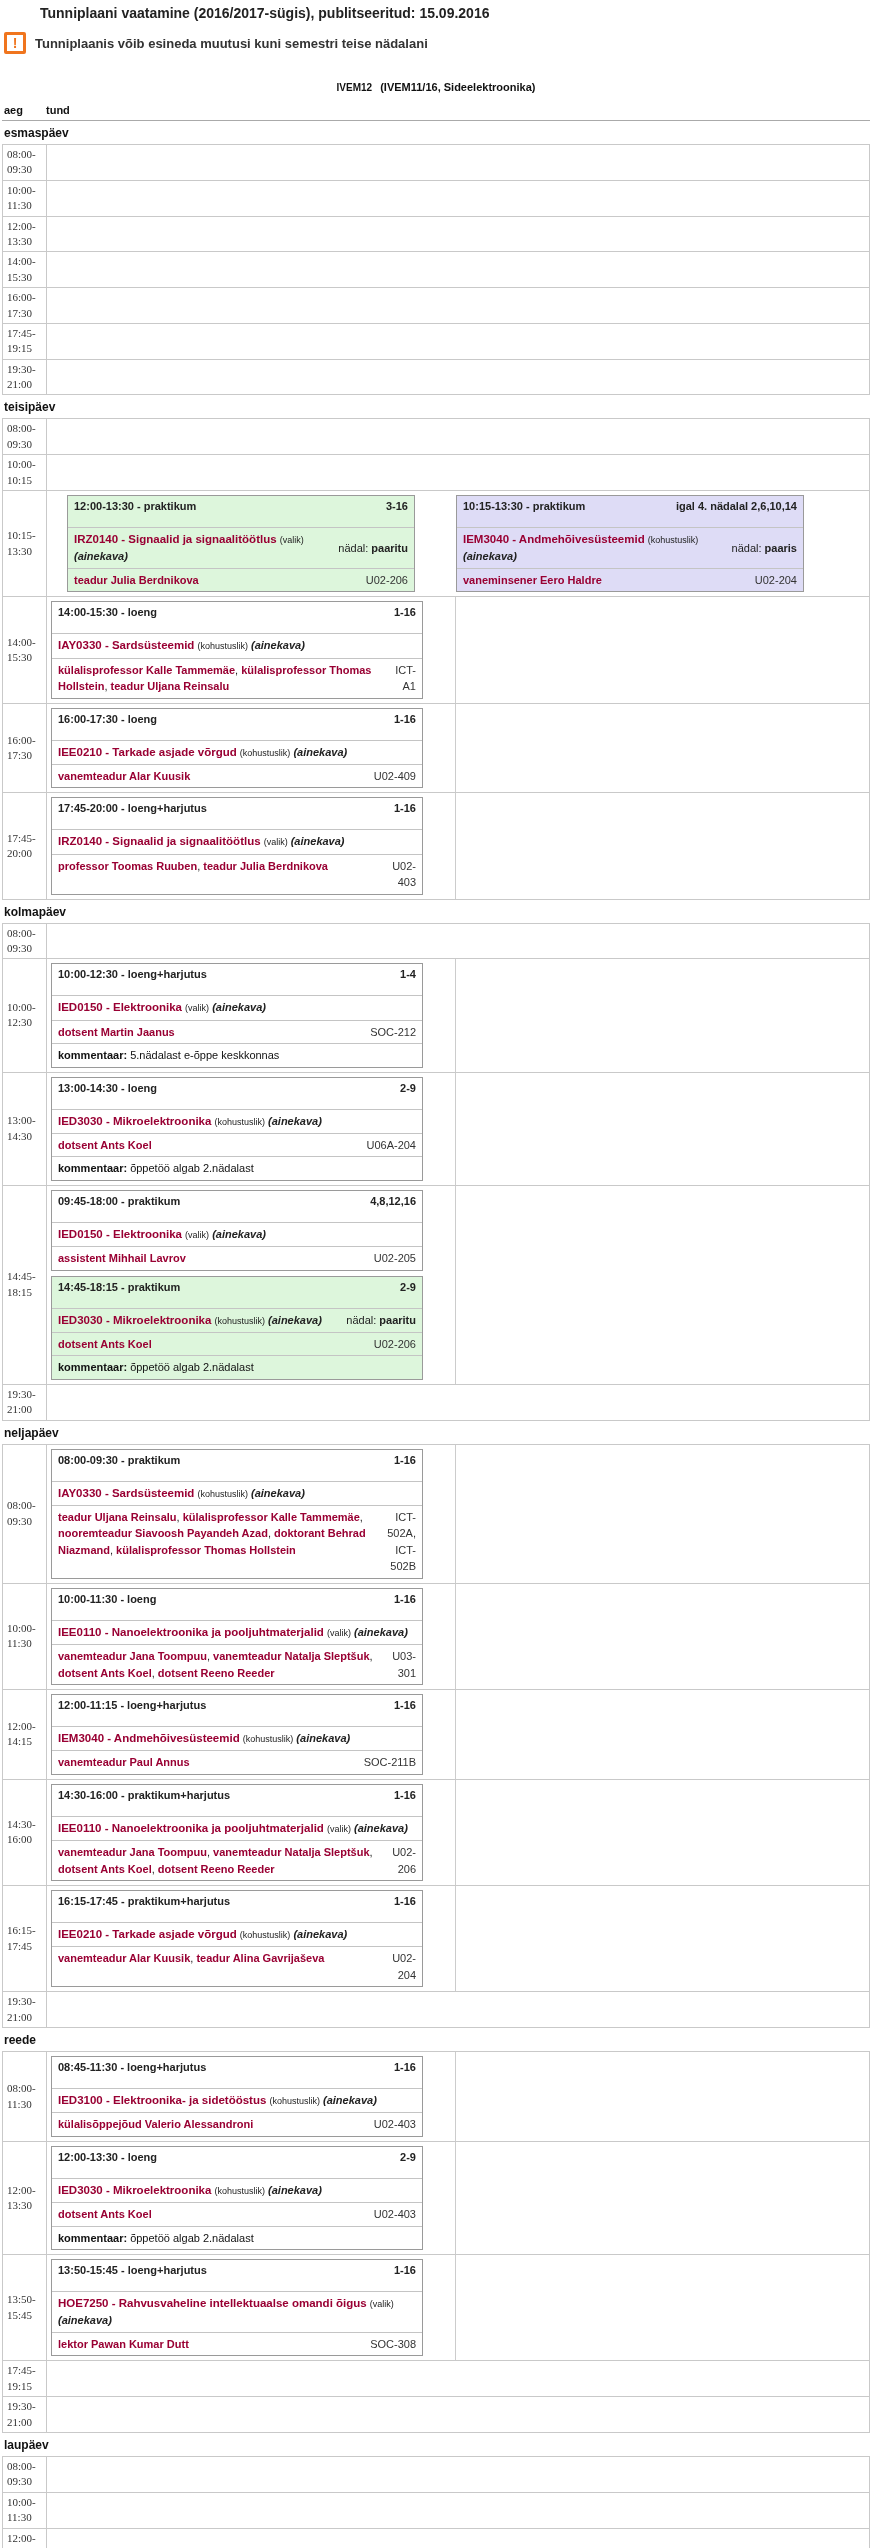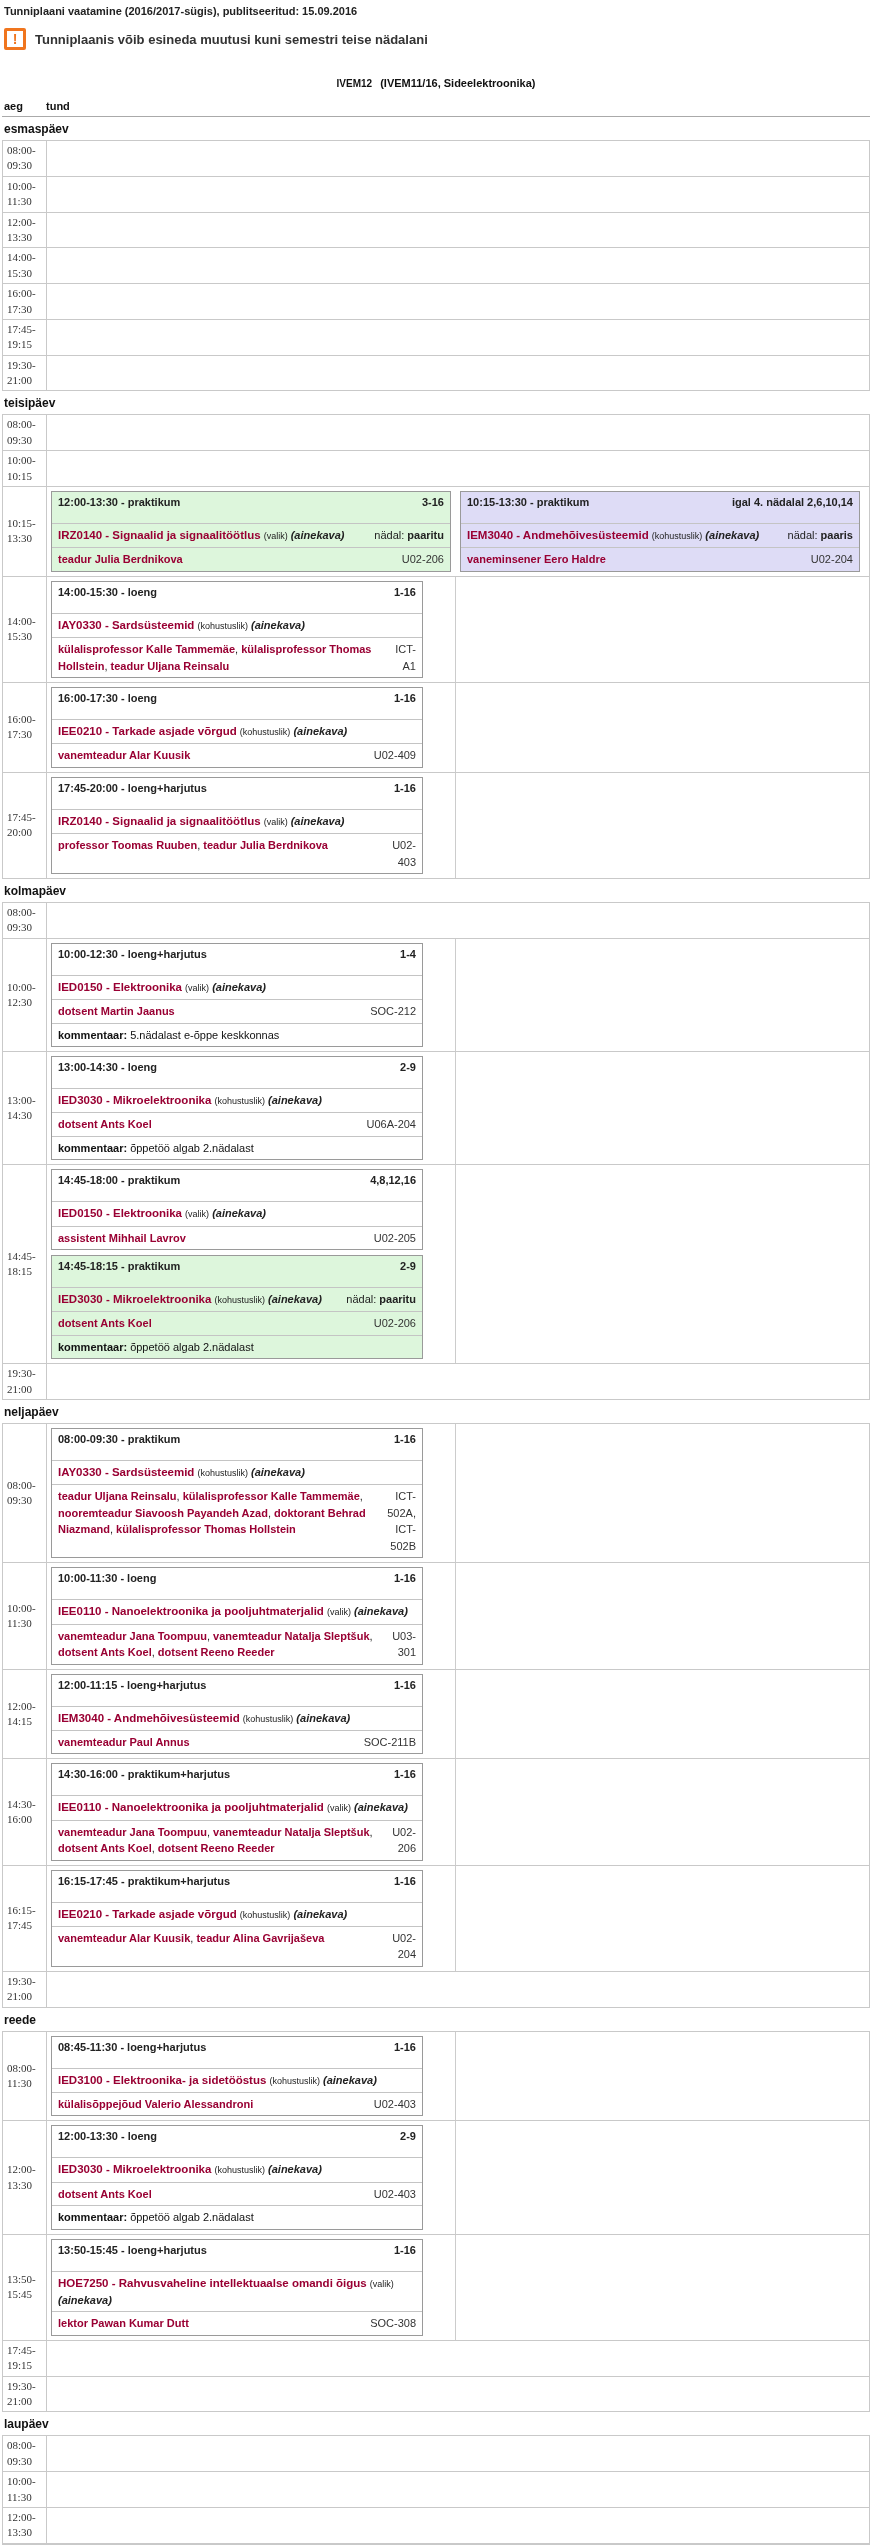--- a/index.html
+++ b/index.html
@@ -1,39 +1,39 @@
 <!DOCTYPE html>
 <html><head>
 <meta charset="utf-8">
 <style>
   html,body{margin:0;padding:0;background:#fff;}
   body{width:872px;font-family:"Liberation Sans",sans-serif;font-size:11px;color:#222;}
   .page{padding:3px 2px 8px 2px;}
-  .top-header{font-weight:bold;font-size:11px;padding:2px 0 0 2px;}
+  .top-header{font-weight:bold;font-size:14px;padding:2px 0 0 2px;margin-left:36px;}
   .warning{display:flex;align-items:center;gap:9px;margin:11px 0 0 2px;}
   .warn-icon{width:16px;height:16px;border:3px solid #f0751e;color:#f0751e;font-weight:bold;
              font-size:14px;line-height:16px;text-align:center;border-radius:2px;flex:0 0 auto;}
   .warn-text{font-weight:bold;font-size:13px;color:#333;}
   .title-row{text-align:center;margin:27px 0 8px 0;}
   .group-code{font-size:10px;font-weight:bold;color:#111;}
   .group-sub{font-size:11px;font-weight:bold;margin-left:5px;color:#111;}
   .thead{display:flex;border-bottom:1px solid #aaa;padding:3px 0 4px 2px;font-weight:bold;color:#111;}
   .th-aeg{width:42px;}
   .day-header{font-weight:bold;font-size:12px;padding:5px 2px 4px 2px;color:#111;}
   .time-row{display:flex;border:1px solid #c9c9c9;background:#fff;box-sizing:border-box;}
   .time-row + .time-row{margin-top:-1px;}
   .aeg-cell{width:38px;min-width:38px;border-right:1px solid #c9c9c9;padding:2px 1px 2px 4px;
             color:#333;display:flex;flex-direction:column;justify-content:center;line-height:1.4;font-family:Liberation Serif, serif;}
   .slot-area{flex:1;position:relative;padding:3px 4px;min-height:24px;box-sizing:border-box;}
   .slot-area.has-events::after{content:"";position:absolute;left:408px;top:0;bottom:0;border-left:1px solid #ccc;}
   .slot-area.layout-cols{display:flex;gap:9px;align-items:flex-start;}
   .slot-area.layout-cols::after{display:none;}
   .event-card{width:372px;border:1px solid #9a9a9a;margin:1px 0;box-sizing:border-box;background:#fff;}
   .event-card + .event-card{margin-top:5px;}
-  .layout-cols .event-card{flex:0 0 auto;width:400px;margin:1px 0;}
+  .layout-cols .event-card{flex:0 0 auto;width:348px;margin:1px 16px;}
   .bg-white{background:#fff;}
   .bg-green{background:#ddf6dc;}
   .bg-lavender{background:#dedcf6;}
   .card-head{display:flex;justify-content:space-between;padding:4px 6px 2px 6px;font-weight:bold;color:#222;}
   .head-weeks{text-align:right;margin-left:8px;white-space:nowrap;}
   .card-gap{height:13px;}
   .card-course{display:flex;justify-content:space-between;align-items:center;
                border-top:1px solid #c4c4c4;border-bottom:1px solid #c4c4c4;padding:3px 6px;line-height:1.5;}
   .course-left{flex:1 1 auto;}
   .course-link{color:#990033;font-weight:bold;text-decoration:none;font-size:11.5px;cursor:pointer;}
@@ -242,21 +242,21 @@
             </div>
             <div class="card-comment"><b>kommentaar:</b> õppetöö algab 2.nädalast</div>
           </div>
         </div>
       </div>
       <div class="time-row">
         <div class="aeg-cell">14:45-<br>18:15</div>
         <div class="slot-area has-events">
           <div class="event-card bg-white">
             <div class="card-head">
-              <span class="head-left">14:45-18:00 -  praktikum</span>
+              <span class="head-left">09:45-18:00 -  praktikum</span>
               <span class="head-weeks">4,8,12,16</span>
             </div>
             <div class="card-gap"></div>
             <div class="card-course">
               <span class="course-left"><a class="course-link">IED0150 - Elektroonika</a> <span class="course-req">(valik)</span>  <a class="ainekava-link">(ainekava)</a></span>
             </div>
             <div class="card-teachers">
               <span class="teach-list"><a class="teacher-link">assistent Mihhail Lavrov</a></span>
               <span class="room">U02-205</span>
             </div>

